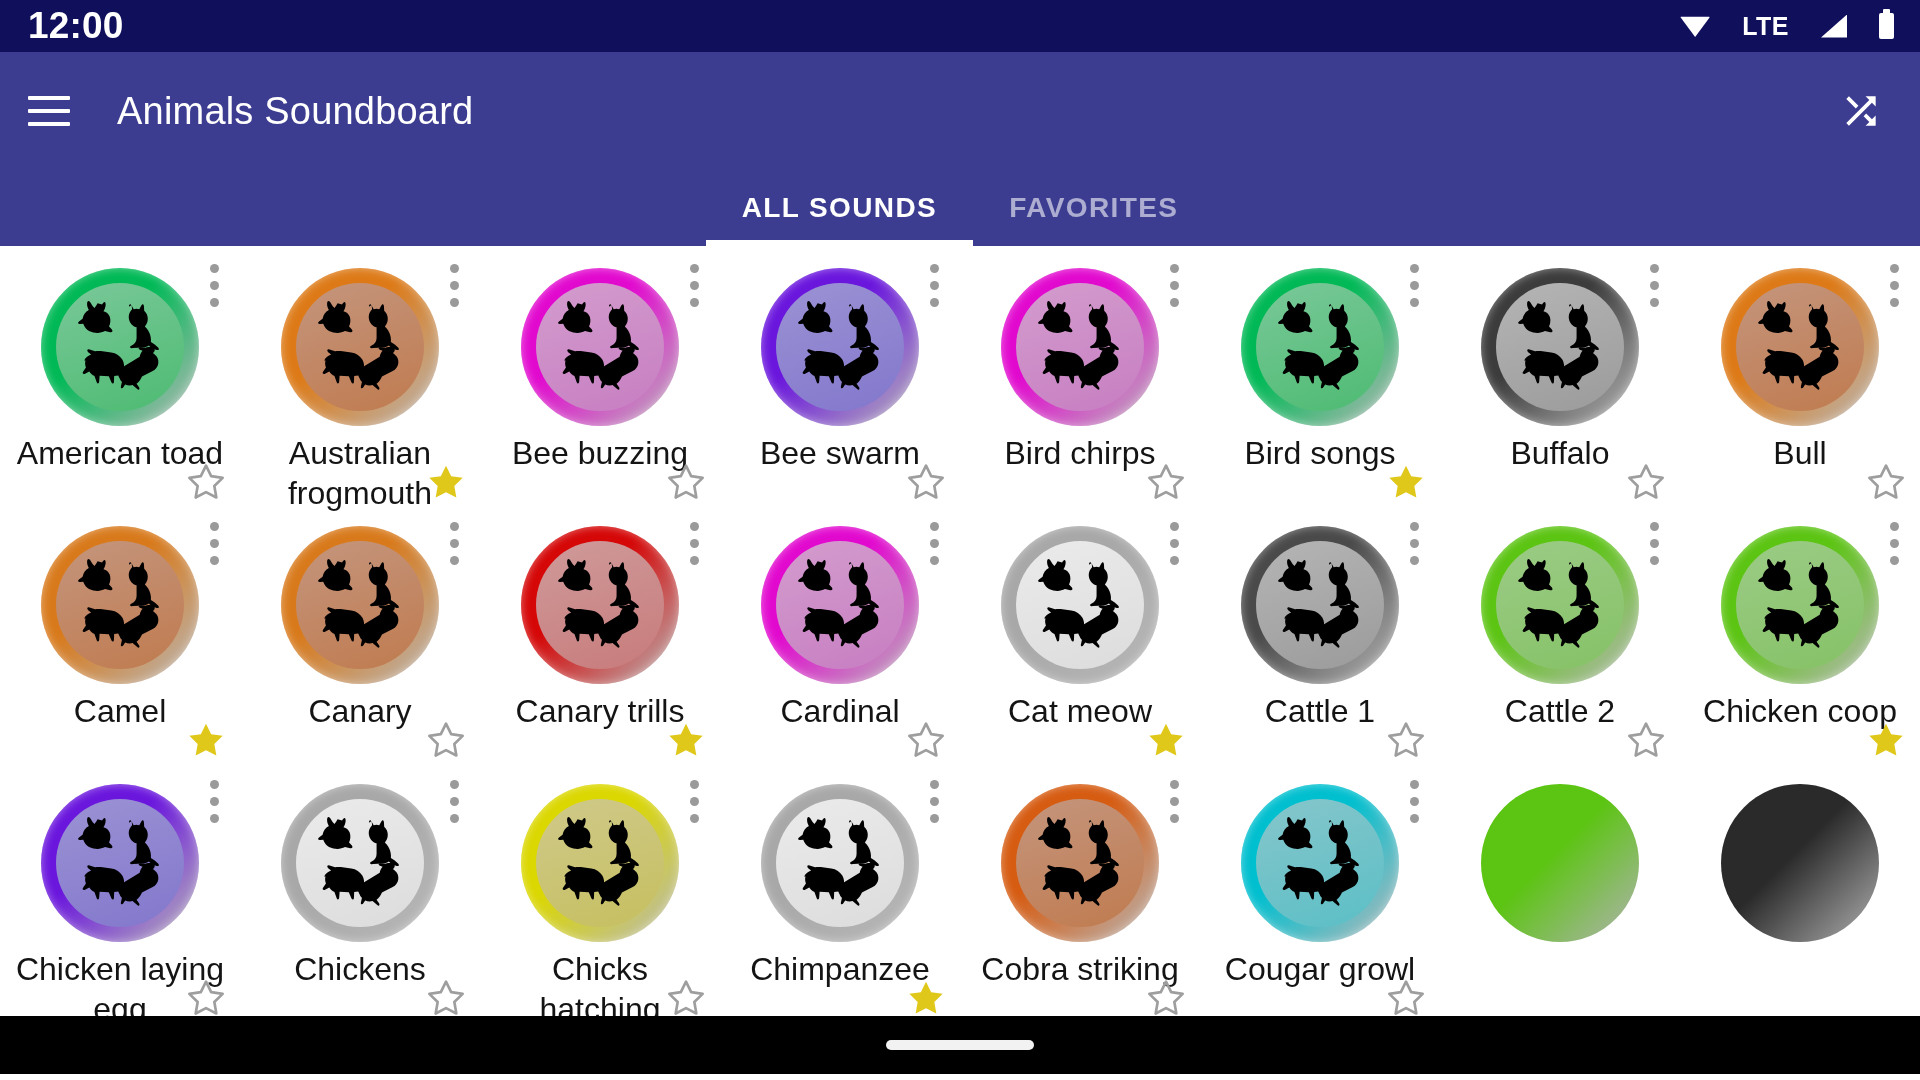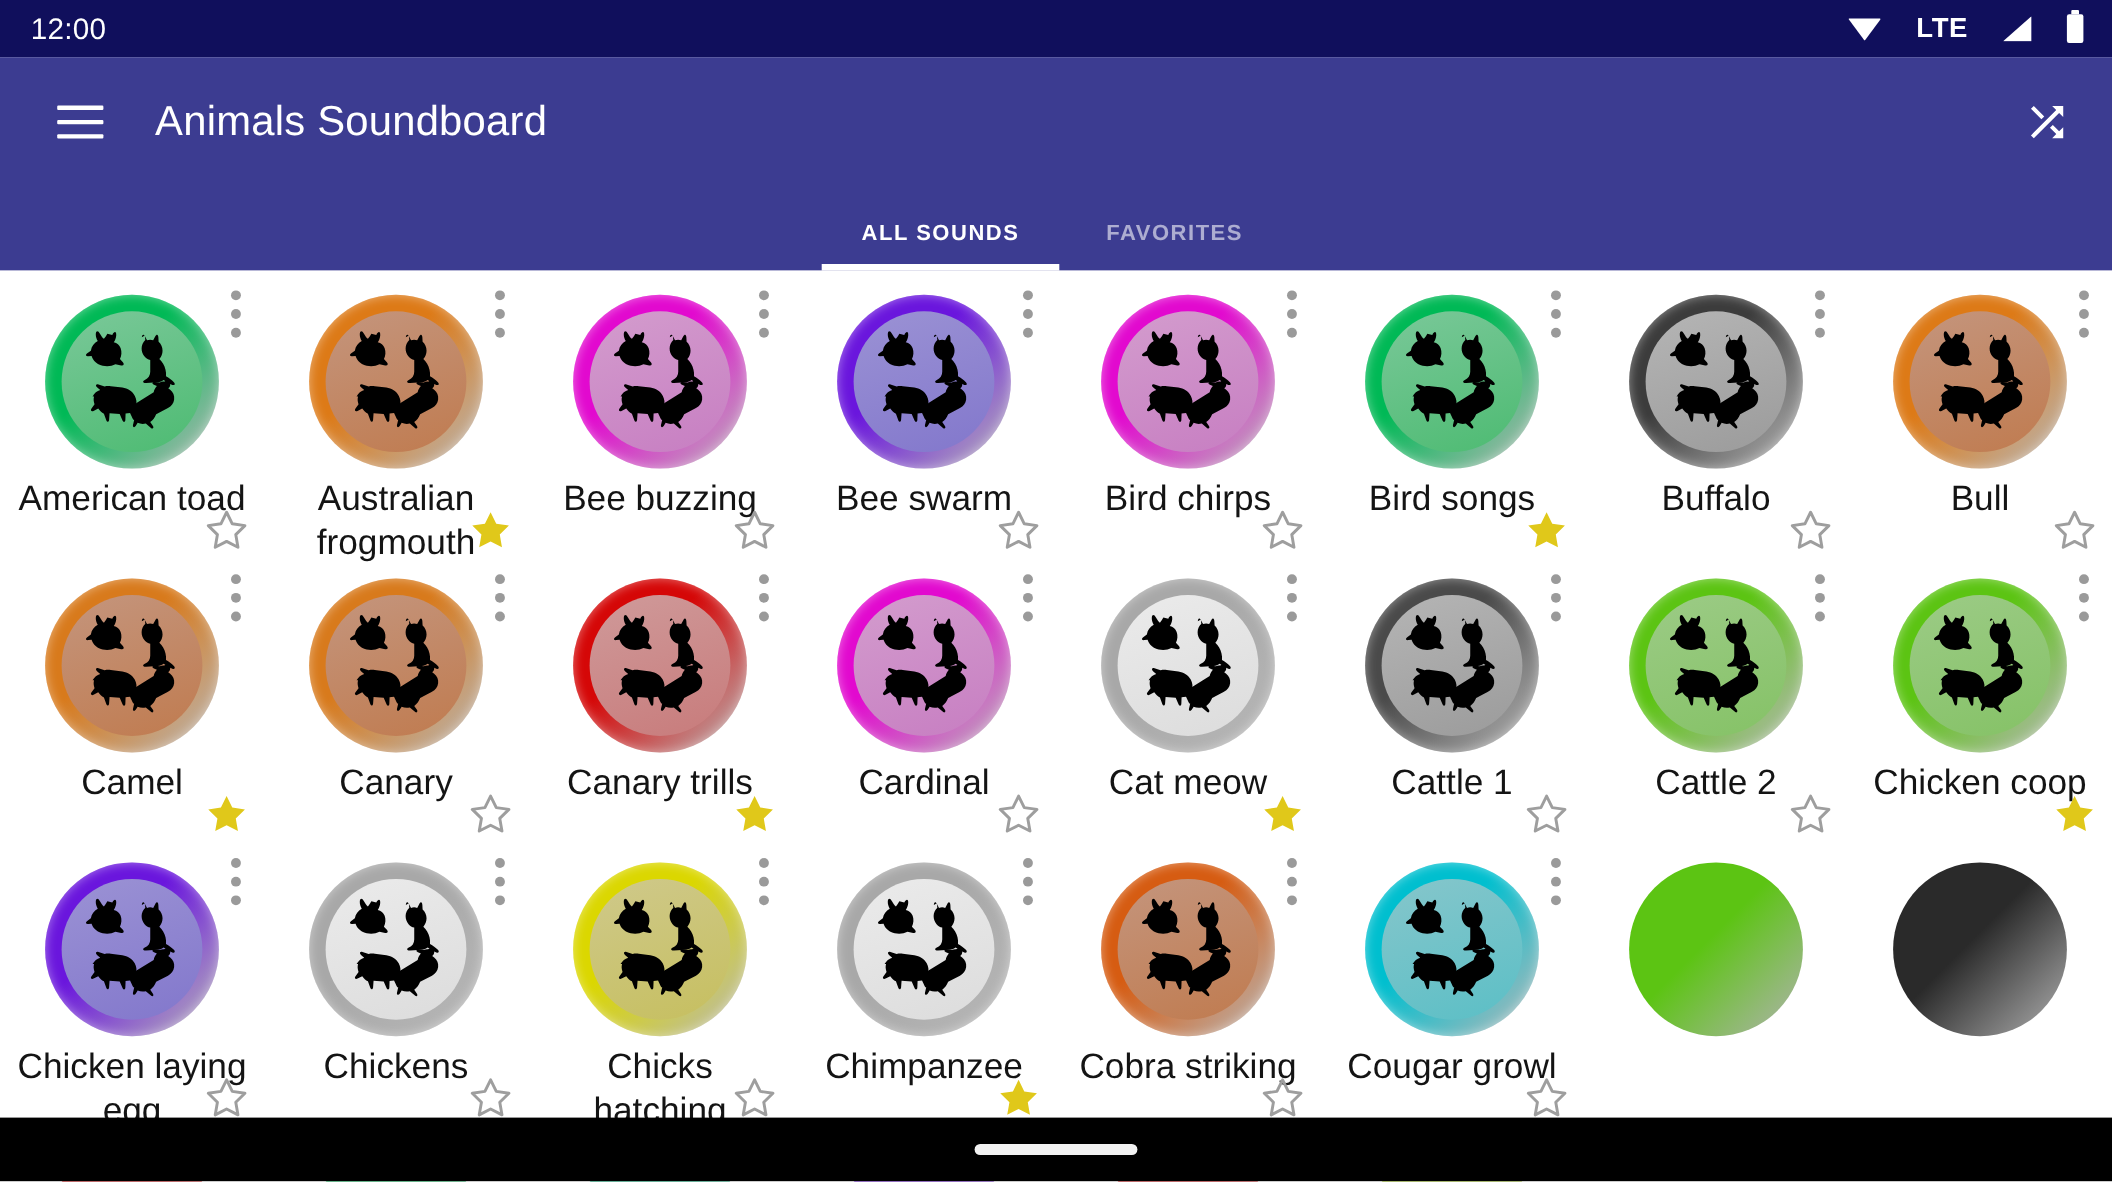--- a/index.html
+++ b/index.html
@@ -11,21 +11,21 @@
   }
 
   
   .status-bar {
     height: 52px;
     background: #100f5c;
     display: flex; align-items: center;
     padding: 0 26px 0 28px;
     color: #ffffff;
   }
-  .status-clock { font-size: 27px; font-weight: 400; letter-spacing: .2px; }
+  .status-clock { font-size: 37px; font-weight: 700; letter-spacing: .2px; }
   .status-right { margin-left: auto; display: flex; align-items: center; gap: 32px; }
   .ico-wifi { width: 30px; height: 22px; position: relative; }
   .ico-wifi:before{
     content:""; position:absolute; inset:0;
     background:#fff;
     clip-path: polygon(0% 8%, 100% 8%, 50% 100%);
     border-radius: 4px 4px 0 0;
   }
   .lte-text { font-size: 25px; font-weight: 700; letter-spacing: .5px; }
   .ico-signal { width: 26px; height: 23px; background:#fff;
@@ -36,37 +36,37 @@
   
   .app-bar {
     background: #3c3c91;
     height: 194px;
     display: flex; flex-direction: column;
     position: relative;
   }
   .app-bar-top {
     height: 118px;
     display: flex; align-items: center;
-    padding: 0 34px 0 52px;
+    padding: 0 34px 0 28px;
   }
   .hamburger { width: 42px; height: 30px; display:flex; flex-direction:column; justify-content:space-between; cursor:pointer; }
   .hamburger span { display:block; height:4px; background:#fff; border-radius:1px; }
   .app-title {
     color:#fff; font-size: 38px; font-weight: 400;
     margin-left: 47px; letter-spacing: .2px;
   }
   .shuffle-btn { margin-left: auto; width: 50px; height: 50px; display:flex; align-items:center; justify-content:center; cursor:pointer; }
   .shuffle-btn svg { width: 44px; height: 44px; }
 
   
   .tabs { display:flex; justify-content:center; align-items:flex-end; height: 76px; }
   .tab {
     padding: 0 36px 22px 36px;
     color: rgba(255,255,255,.58);
-    font-size: 20px; font-weight: 600; letter-spacing: 1.4px;
+    font-size: 28px; font-weight: 600; letter-spacing: 1.4px;
     position: relative; cursor: pointer;
     min-width: 210px; text-align:center;
   }
   .tab.active { color:#ffffff; }
   .tab.active:after {
     content:""; position:absolute; left:0; right:0; bottom:0;
     height: 6px; background:#ffffff;
   }
 
   

